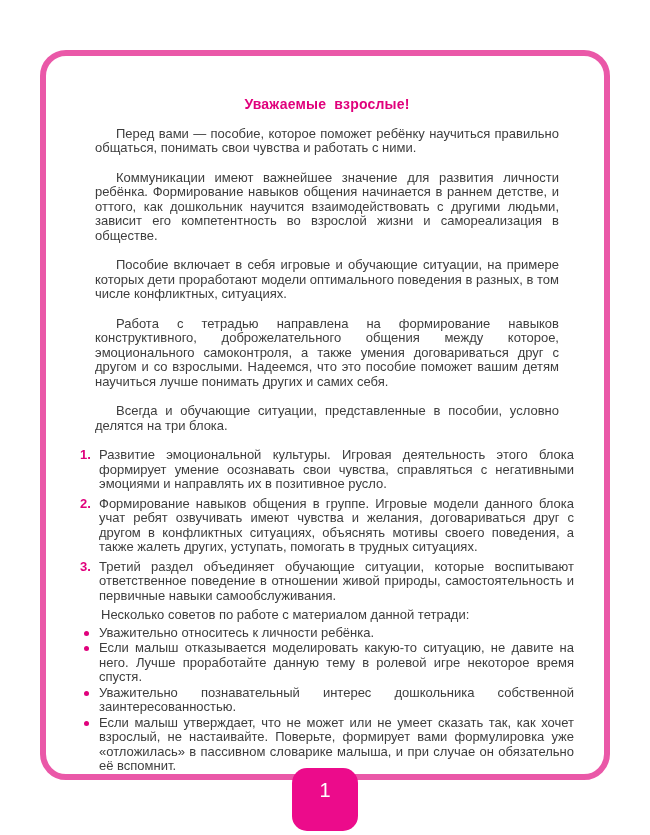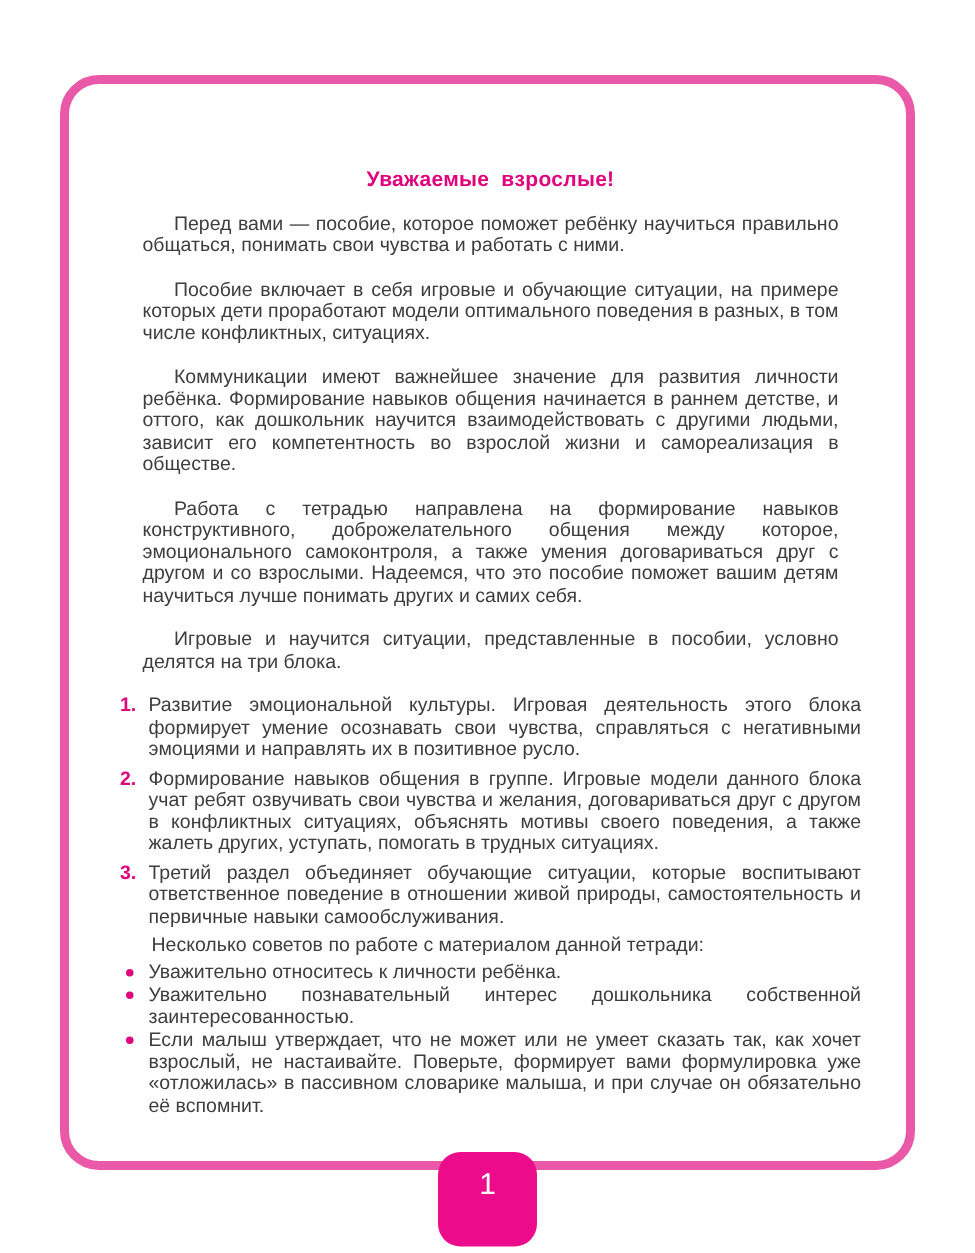--- a/index.html
+++ b/index.html
@@ -22,21 +22,21 @@
     width: 570px;
     height: 730px;
     box-sizing: border-box;
     border: 6px solid #ea58a8;
     border-radius: 26px;
     background: #ffffff;
   }
   .content {
     position: absolute;
     left: 80px;
-    top: 112px;
+    top: 97px;
     width: 494px;
   }
   .title {
     font-size: 14px;
     font-weight: bold;
     color: #e0017c;
     text-align: center;
     margin: 0 0 9px 0;
     letter-spacing: 0.2px;
     word-spacing: 4px;
@@ -112,46 +112,50 @@
 </style>
 </head>
 <body>
 
 <div class="frame"></div>
 
 <div class="content body-text">
   <h1 class="title">Уважаемые взрослые!</h1>
 
   <p>Перед вами — пособие, которое поможет ребёнку научиться правильно общаться, понимать свои чувства и работать с ними.</p>
+  <p>Коммуникации имеют важнейшее значение для развития личности ребёнка. Формирование навыков общения начинается в раннем детстве, и оттого, как дошкольник научится взаимодействовать с другими людьми, зависит его компетентность во взрослой жизни и самореализация в обществе.</p>
   <p>Пособие включает в себя игровые и обучающие ситуации, на примере которых дети проработают модели оптимального поведения в разных, в том числе конфликтных, ситуациях.</p>
-  <p>Коммуникации имеют важнейшее значение для развития личности ребёнка. Формирование навыков общения начинается в раннем детстве, и оттого, как дошкольник научится взаимодействовать с другими людьми, зависит его компетентность во взрослой жизни и самореализация в обществе.</p>
   <p>Работа с тетрадью направлена на формирование навыков конструктивного, доброжелательного общения между которое, эмоционального самоконтроля, а также умения договариваться друг с другом и со взрослыми. Надеемся, что это пособие поможет вашим детям научиться лучше понимать других и самих себя.</p>
-  <p>Игровые и научится ситуации, представленные в пособии, условно делятся на три блока.</p>
+  <p>Всегда и обучающие ситуации, представленные в пособии, условно делятся на три блока.</p>
 
   <ol class="blocks">
     <li>
       <span class="num">1.</span>
       <span>Развитие эмоциональной культуры. Игровая деятельность этого блока формирует умение осознавать свои чувства, справляться с негативными эмоциями и направлять их в позитивное русло.</span>
     </li>
     <li>
       <span class="num">2.</span>
-      <span>Формирование навыков общения в группе. Игровые модели данного блока учат ребят озвучивать свои чувства и желания, договариваться друг с другом в конфликтных ситуациях, объяснять мотивы своего поведения, а также жалеть других, уступать, помогать в трудных ситуациях.</span>
+      <span>Формирование навыков общения в группе. Игровые модели данного блока учат ребят озвучивать имеют чувства и желания, договариваться друг с другом в конфликтных ситуациях, объяснять мотивы своего поведения, а также жалеть других, уступать, помогать в трудных ситуациях.</span>
     </li>
     <li>
       <span class="num">3.</span>
       <span>Третий раздел объединяет обучающие ситуации, которые воспитывают ответственное поведение в отношении живой природы, самостоятельность и первичные навыки самообслуживания.</span>
     </li>
   </ol>
 
   <p class="advice-intro">Несколько советов по работе с материалом данной тетради:</p>
 
   <ul class="advice">
     <li>
       <span class="dot"></span>
       <span>Уважительно относитесь к личности ребёнка.</span>
+    </li>
+    <li>
+      <span class="dot"></span>
+      <span>Если малыш отказывается моделировать какую-то ситуацию, не давите на него. Лучше проработайте данную тему в ролевой игре некоторое время спустя.</span>
     </li>
     <li>
       <span class="dot"></span>
       <span>Уважительно познавательный интерес дошкольника собственной заинтересованностью.</span>
     </li>
     <li>
       <span class="dot"></span>
       <span>Если малыш утверждает, что не может или не умеет сказать так, как хочет взрослый, не настаивайте. Поверьте, формирует вами формулировка уже «отложилась» в пассивном словарике малыша, и при случае он обязательно её вспомнит.</span>
     </li>
   </ul>

